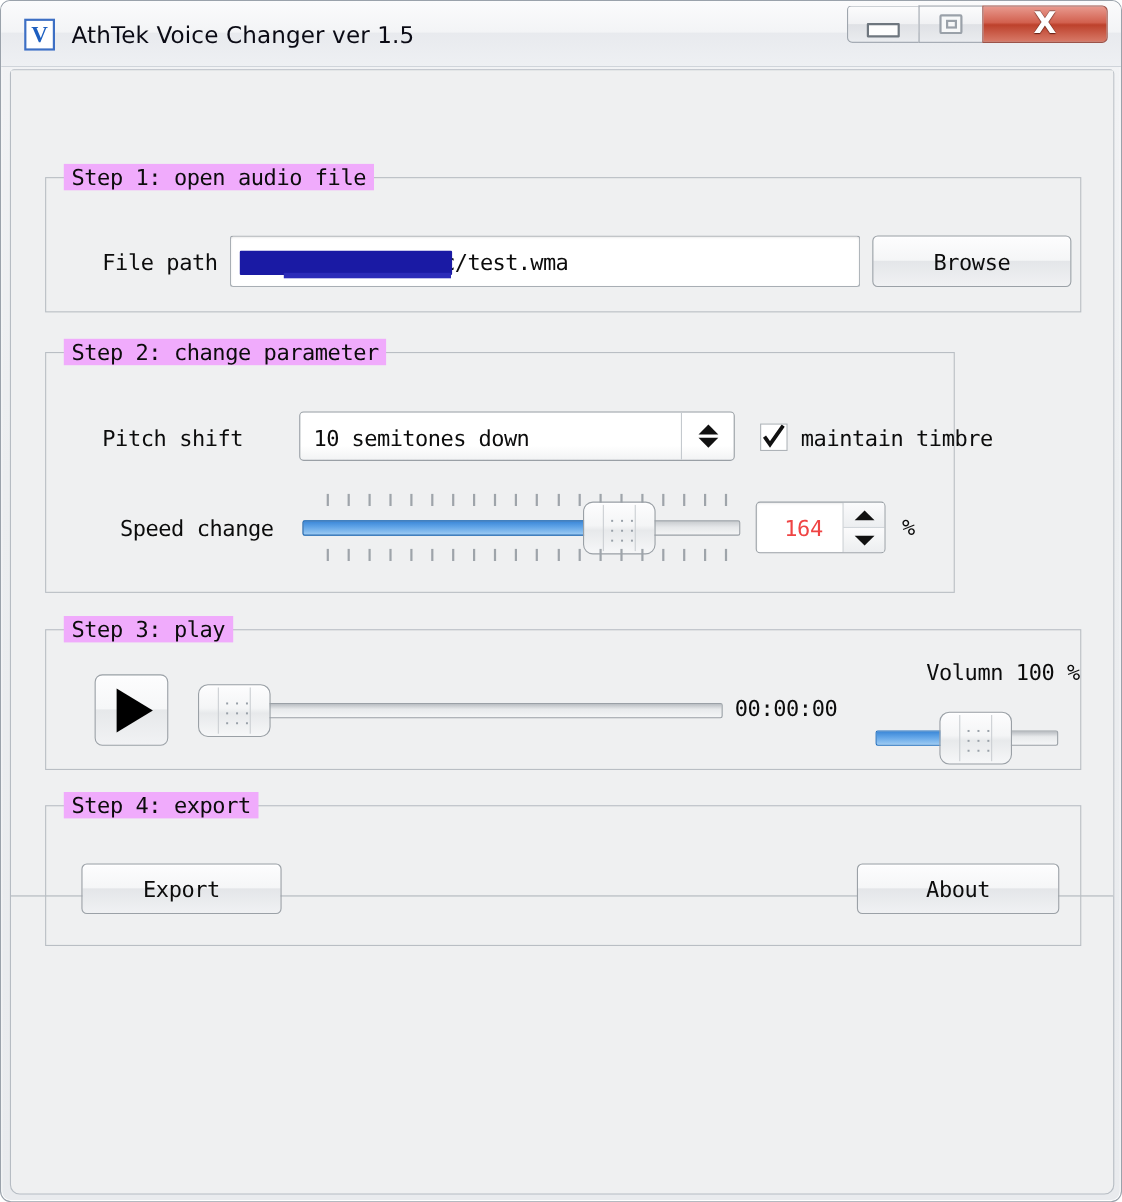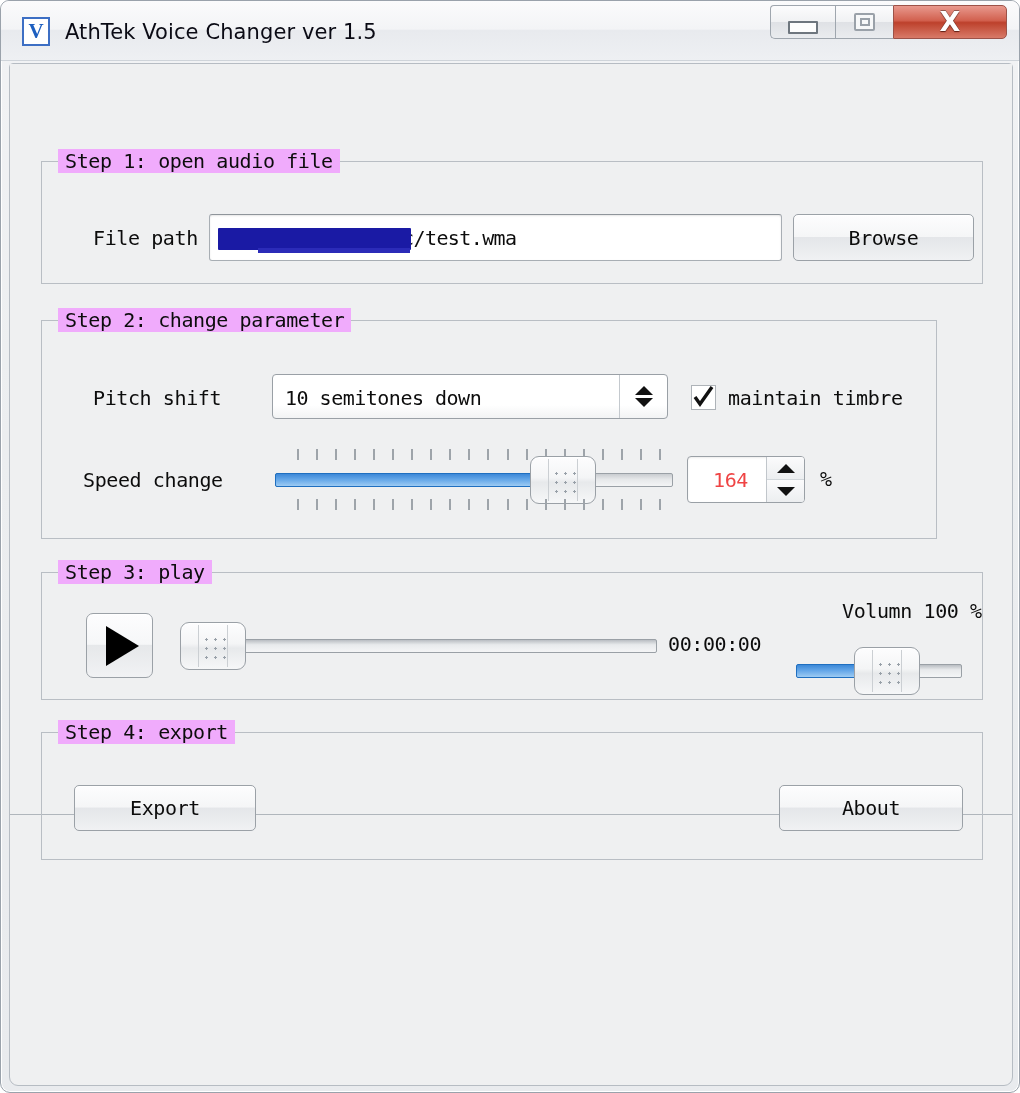--- a/index.html
+++ b/index.html
@@ -159,21 +159,21 @@
     background: #f0abfc;
     padding: 0 7px;
     font-family: "DejaVu Sans Mono", monospace;
     font-size: 20px;
     color: #0c0c0c;
     white-space: nowrap;
     letter-spacing: -0.4px;
   }
 
   #group1 { left: 31px; top: 97px; width: 942px; height: 123px; }
-  #group2 { left: 31px; top: 256px; width: 896px; height: 219px; }
+  #group2 { left: 31px; top: 256px; width: 827px; height: 219px; }
   #group3 { left: 31px; top: 508px; width: 942px; height: 128px; }
   #group4 { left: 31px; top: 668px; width: 942px; height: 128px; }
 
   .lbl {
     position: absolute;
     font-family: "DejaVu Sans Mono", monospace;
     font-size: 20px;
     color: #0c0c0c;
     letter-spacing: -0.4px;
     white-space: nowrap;
@@ -564,21 +564,21 @@
         </div>
       </div>
 
       <div id="timbre-check">
         <svg width="23" height="23" viewBox="0 0 23 23">
           <path d="M3 11 L8 18 L20 1" stroke="#111111" stroke-width="3.4" fill="none"></path>
         </svg>
       </div>
       <div class="lbl" id="timbre-label">maintain timbre</div>
 
-      <div class="lbl" style="left:73px; top:404px;">Speed change</div>
+      <div class="lbl" style="left:99px; top:404px;">Speed change</div>
 
       <div class="slider-wrap" id="speed-slider">
         <div class="ticks" id="speed-ticks-top">
           <i></i>
             <i></i>
             <i></i>
             <i></i>
             <i></i>
             <i></i>
             <i></i>

